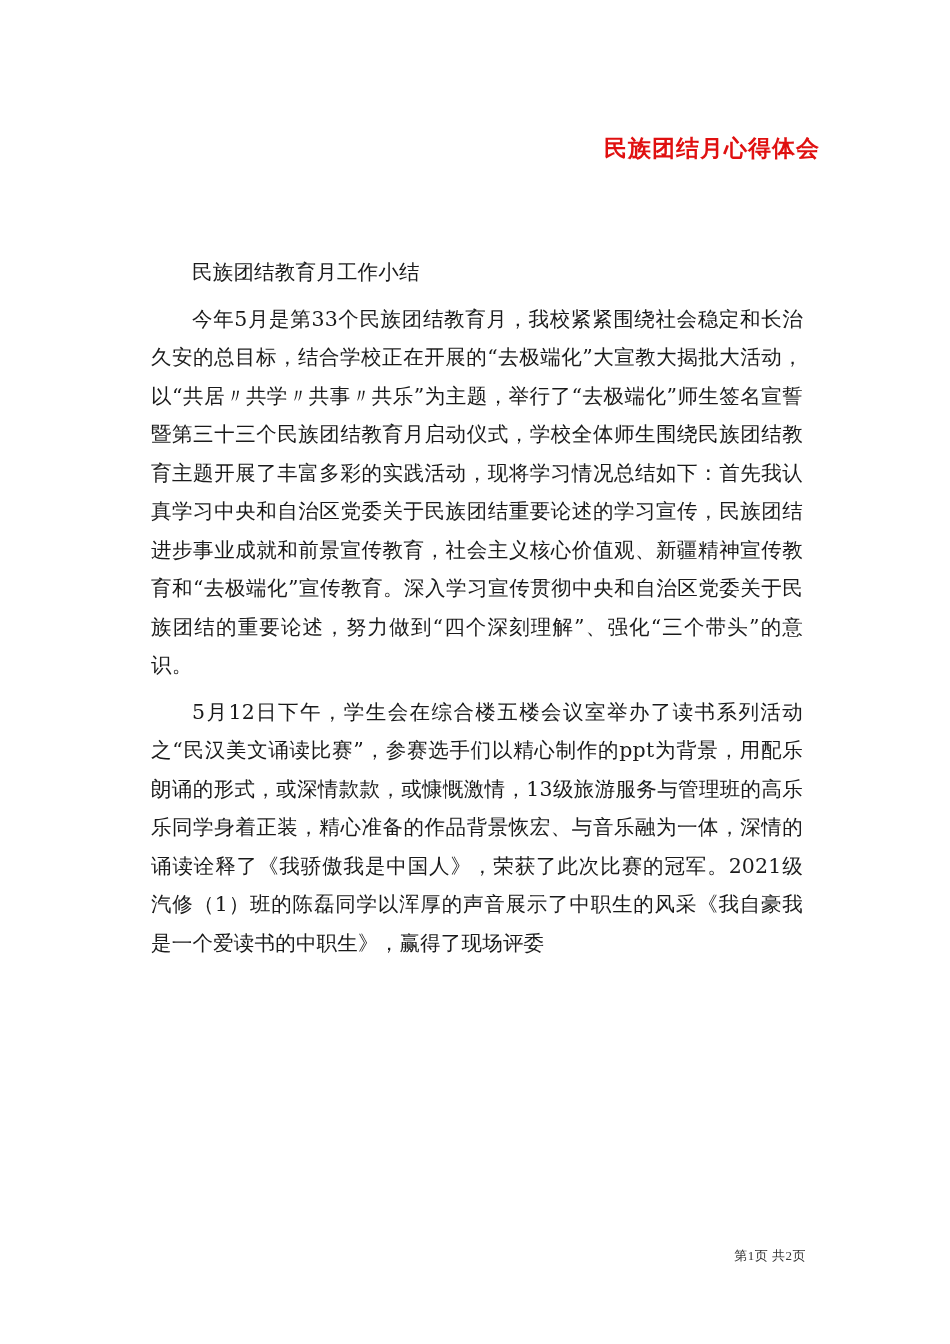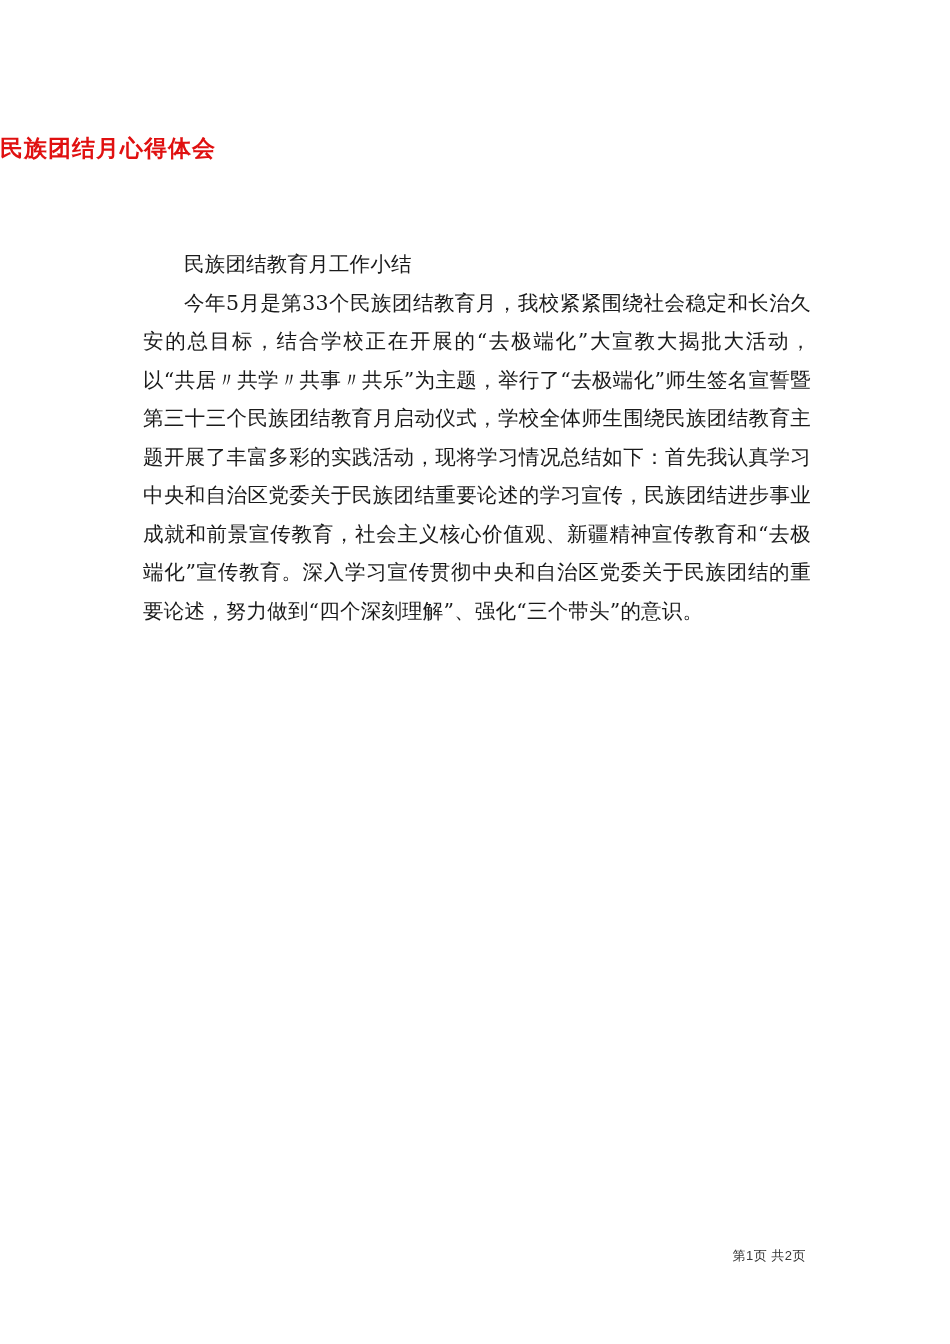--- a/index.html
+++ b/index.html
@@ -20,60 +20,61 @@
       left: 0; top: 0;
       width: 950px;
       height: 1344px;
       background: #ffffff;
     }
     .doc-title {
       position: absolute;
       top: 130px;
       left: 0;
       width: 820px;
-      text-align: left;
+      text-align: right;
       font-family: "DejaVu Sans", "Liberation Sans", sans-serif;
       font-size: 23px;
       font-weight: bold;
       color: #e01010;
       letter-spacing: 1px;
       line-height: 36px;
     }
     .body-text {
       position: absolute;
       top: 245px;
       left: 143px;
       width: 668px;
     }
     .para {
-      margin: 0;
+      margin: 8px;
       font-size: 20.5px;
       line-height: 38.5px;
       text-indent: 2em;
       text-align: justify;
       text-justify: inter-character;
       letter-spacing: 0.2px;
       color: #1a1a1a;
     }
     .footer {
       position: absolute;
       top: 1246px;
       right: 144px;
-      font-family: Liberation Sans, sans-serif;
+      font-family: Liberation Serif, serif;
       font-size: 13px;
       color: #333333;
       line-height: 20px;
       letter-spacing: 0.5px;
     }
   </style>
 </head>
 <body>
 
 <div class="page">
   <div class="doc-title">民族团结月心得体会</div>
 
   <div class="body-text">
     <p class="para">民族团结教育月工作小结</p>
     <p class="para">今年5月是第33个民族团结教育月，我校紧紧围绕社会稳定和长治久安的总目标，结合学校正在开展的“去极端化”大宣教大揭批大活动，以“共居〃共学〃共事〃共乐”为主题，举行了“去极端化”师生签名宣誓暨第三十三个民族团结教育月启动仪式，学校全体师生围绕民族团结教育主题开展了丰富多彩的实践活动，现将学习情况总结如下：首先我认真学习中央和自治区党委关于民族团结重要论述的学习宣传，民族团结进步事业成就和前景宣传教育，社会主义核心价值观、新疆精神宣传教育和“去极端化”宣传教育。深入学习宣传贯彻中央和自治区党委关于民族团结的重要论述，努力做到“四个深刻理解”、强化“三个带头”的意识。</p>
+    <p class="para">5月12日下午，学生会在综合楼五楼会议室举办了读书系列活动之“民汉美文诵读比赛”，参赛选手们以精心制作的ppt为背景，用配乐朗诵的形式，或深情款款，或慷慨激情，13级旅游服务与管理班的高乐乐同学身着正装，精心准备的作品背景恢宏、与音乐融为一体，深情的诵读诠释了《我骄傲我是中国人》，荣获了此次比赛的冠军。2021级汽修（1）班的陈磊同学以浑厚的声音展示了中职生的风采《我自豪我是一个爱读书的中职生》，赢得了现场评委</p>
   </div>
 
   <div class="footer">第1页 共2页</div>
 </div>
 
 </body></html>

